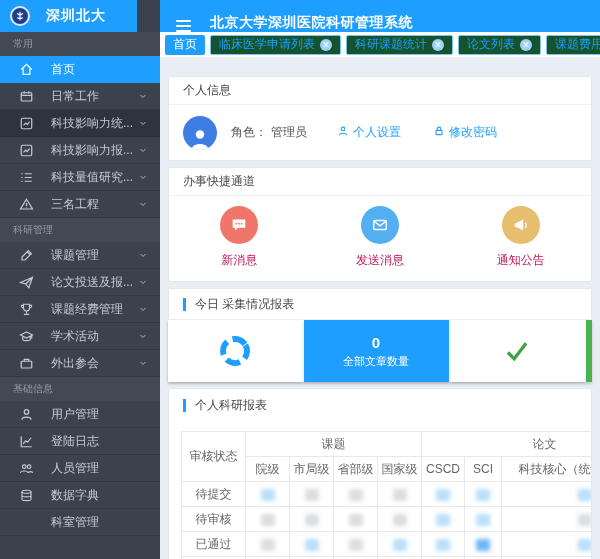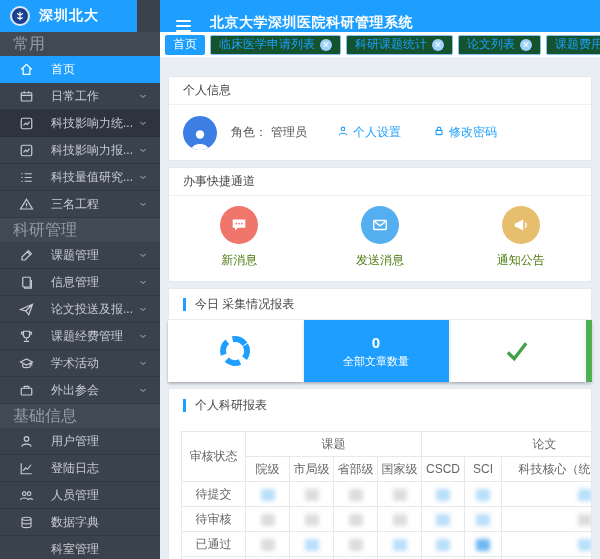--- a/index.html
+++ b/index.html
@@ -2,35 +2,35 @@
 <html><head>
 <meta charset="utf-8">
 <style>
   * { margin:0; padding:0; box-sizing:border-box; }
   html,body { width:600px; height:559px; overflow:hidden;
     font-family:"Liberation Sans","DejaVu Sans",sans-serif; font-size:12px; background:#E9EEF4; }
   .app { display:flex; flex-direction:column; width:600px; height:559px; }
 
   
   .topbar { display:flex; height:32px; flex:0 0 32px; }
-  .logo-block { width:137px; background:#1E9FFF; display:flex; align-items:center; padding-left:10px; gap:9px; }
+  .logo-block { width:137px; background:#1E9FFF; display:flex; align-items:center; padding-left:10px; gap:16px; }
   .logo-emblem { width:20px; height:20px; border-radius:50%; background:#1d3f8f; border:2px solid #dfe9f5; display:flex; align-items:center; justify-content:center; }
   .logo-text { color:#fff; font-size:14px; font-weight:bold; letter-spacing:1px; }
   .logo-gap { width:23px; background:#3A424E; }
   .navbar { flex:1; background:#1E9FFF; display:flex; align-items:flex-end; }
   .hamburger { width:34px; display:flex; flex-direction:column; gap:3px; align-items:center; cursor:pointer; margin-left:6px; }
   .hamburger span { display:block; width:15px; height:2px; background:#fff; border-radius:1px; }
   .nav-title { color:#fff; font-size:14px; font-weight:bold; margin-left:10px; letter-spacing:0.5px; }
 
   
   .main { display:flex; flex:1; overflow:hidden; }
 
   
   .sidebar { width:160px; flex:0 0 160px; background:#3A424E; color:#C7CBD2; overflow:hidden; }
-  .side-section-header { height:24px; display:flex; align-items:center; padding-left:13px; font-size:16px; color:#959CA7; background:#414955; }
+  .side-section-header { height:24px; display:flex; align-items:center; padding-left:13px; font-size:10px; color:#959CA7; background:#414955; }
   .side-item { height:27px; display:flex; align-items:center; padding:0 12px 0 19px; cursor:pointer; border-bottom:1px solid rgba(0,0,0,0.14); }
   .side-item .s-icon { width:15px; height:15px; margin-right:17px; flex:0 0 15px; display:flex; align-items:center; }
   .side-item .s-label { flex:1; white-space:nowrap; overflow:hidden; }
   .side-item .chev { margin-left:auto; opacity:0.85; }
   .side-item.active { background:#1E9FFF; color:#fff; border-bottom:none; }
   .side-item.pressed { background:#2D3440; }
   .s-icon svg, .chev svg { display:block; }
 
   
   .tabbar { height:26px; flex:0 0 26px; background:#fff; display:flex; align-items:center; gap:5px; padding-left:5px; overflow:hidden; border-bottom:1px solid #eef2f6; }
@@ -51,21 +51,21 @@
   .personal-body { display:flex; align-items:center; padding:10px 14px; gap:14px; height:55px; }
   .avatar { width:34px; height:34px; border-radius:50%; background:#3D7EE5; display:flex; align-items:flex-end; justify-content:center; overflow:hidden; }
   .role { color:#555; margin-right:16px; }
   .role b { font-weight:normal; margin-left:4px; }
   .p-link { color:#1E9FFF; display:flex; align-items:center; gap:4px; cursor:pointer; margin-right:18px; }
 
   
   .shortcut-body { display:flex; padding:10px 0 12px; }
   .shortcut { flex:1; display:flex; flex-direction:column; align-items:center; cursor:pointer; }
   .shortcut-circle { width:38px; height:38px; border-radius:50%; display:flex; align-items:center; justify-content:center; }
-  .shortcut-label { margin-top:8px; color:#4d7c0f; }
+  .shortcut-label { margin-top:8px; color:#be185d; }
 
   
   .cards { display:flex; gap:2px; height:62px; background:#fff; box-shadow:0 2px 3px rgba(0,0,0,0.18); }
   .card { display:flex; align-items:center; justify-content:center; box-shadow:0 1px 2px rgba(0,0,0,0.12); }
   .card.white { background:#fff; flex:1; }
   .card.stat { width:145px; background:#1E9FFF; color:#fff; flex-direction:column; }
   .card.stat .v { font-size:15px; font-weight:bold; line-height:18px; }
   .card.stat .l { font-size:11px; margin-top:2px; }
   .card.sliver { width:6px; background:#4CAF50; box-shadow:none; }
 
@@ -190,34 +190,20 @@
 
       <div class="side-section-header">科研管理</div>
 
       <div class="side-item">
         <span class="s-icon">
             <svg width="15" height="15" viewBox="0 0 20 20" fill="none" stroke="currentColor" stroke-width="1.6">
               <path d="M12.5 3.5 L16.5 7.5 L8 16 H4 V12 Z M11 5 L15 9"></path>
             </svg>
           </span>
         <span class="s-label">课题管理</span>
-        <span class="chev">
-            <svg width="10" height="10" viewBox="0 0 20 20" fill="none" stroke="currentColor" stroke-width="2">
-              <path d="M5 8 L10 13 L15 8"></path>
-            </svg>
-          </span>
-      </div>
-      <div class="side-item">
-        <span class="s-icon">
-            <svg width="15" height="15" viewBox="0 0 20 20" fill="none" stroke="currentColor" stroke-width="1.6">
-              <rect x="5" y="3" width="10" height="13" rx="1"></rect>
-              <path d="M7.5 16 V17.5 H16.5 V6.5"></path>
-            </svg>
-          </span>
-        <span class="s-label">信息管理</span>
         <span class="chev">
             <svg width="10" height="10" viewBox="0 0 20 20" fill="none" stroke="currentColor" stroke-width="2">
               <path d="M5 8 L10 13 L15 8"></path>
             </svg>
           </span>
       </div>
       <div class="side-item">
         <span class="s-icon">
             <svg width="15" height="15" viewBox="0 0 20 20" fill="none" stroke="currentColor" stroke-width="1.6">
               <path d="M2 10 L18 3 L13 17 L9 12 Z M9 12 L18 3"></path>

